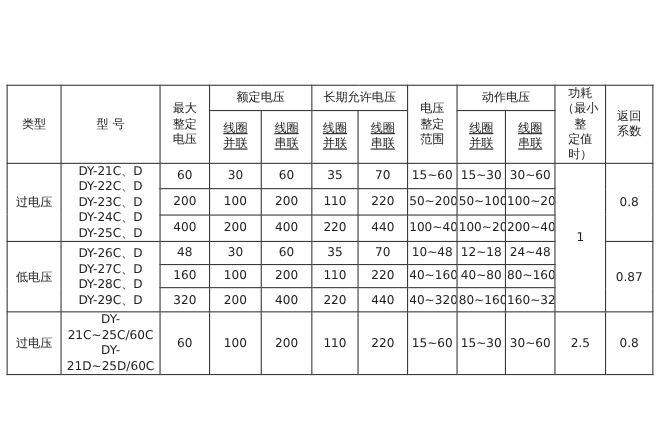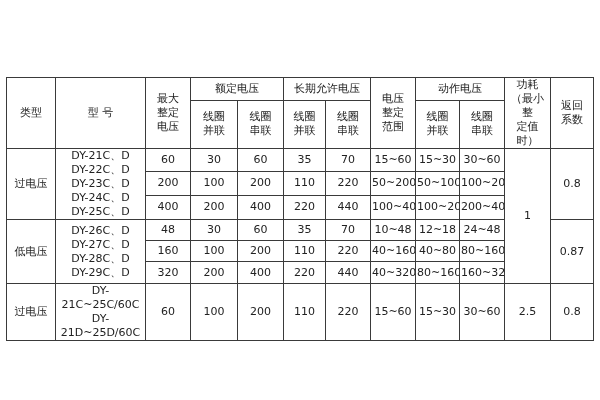--- a/index.html
+++ b/index.html
@@ -42,21 +42,21 @@
   tr.hdr2 { height: 46px; }
   tr.datarow { height: 21px; }
   tr.datarow3 { height: 22px; }
   tr.lastrow { height: 46px; }
   td.model-cell {
     font-size: 10.5px;
     line-height: 13px;
     letter-spacing: 0;
     margin-top: 12px;
   }
-  th.sub { line-height: 15px; }
+  th.sub { line-height: 15px; text-decoration: underline; }
   td.num { font-size: 11px; }
 </style>
 </head>
 <body>
 
 <div class="canvas">
   <div class="spec-table-wrap">
     <table class="spec">
       <colgroup>
         <col style="width:49px">

